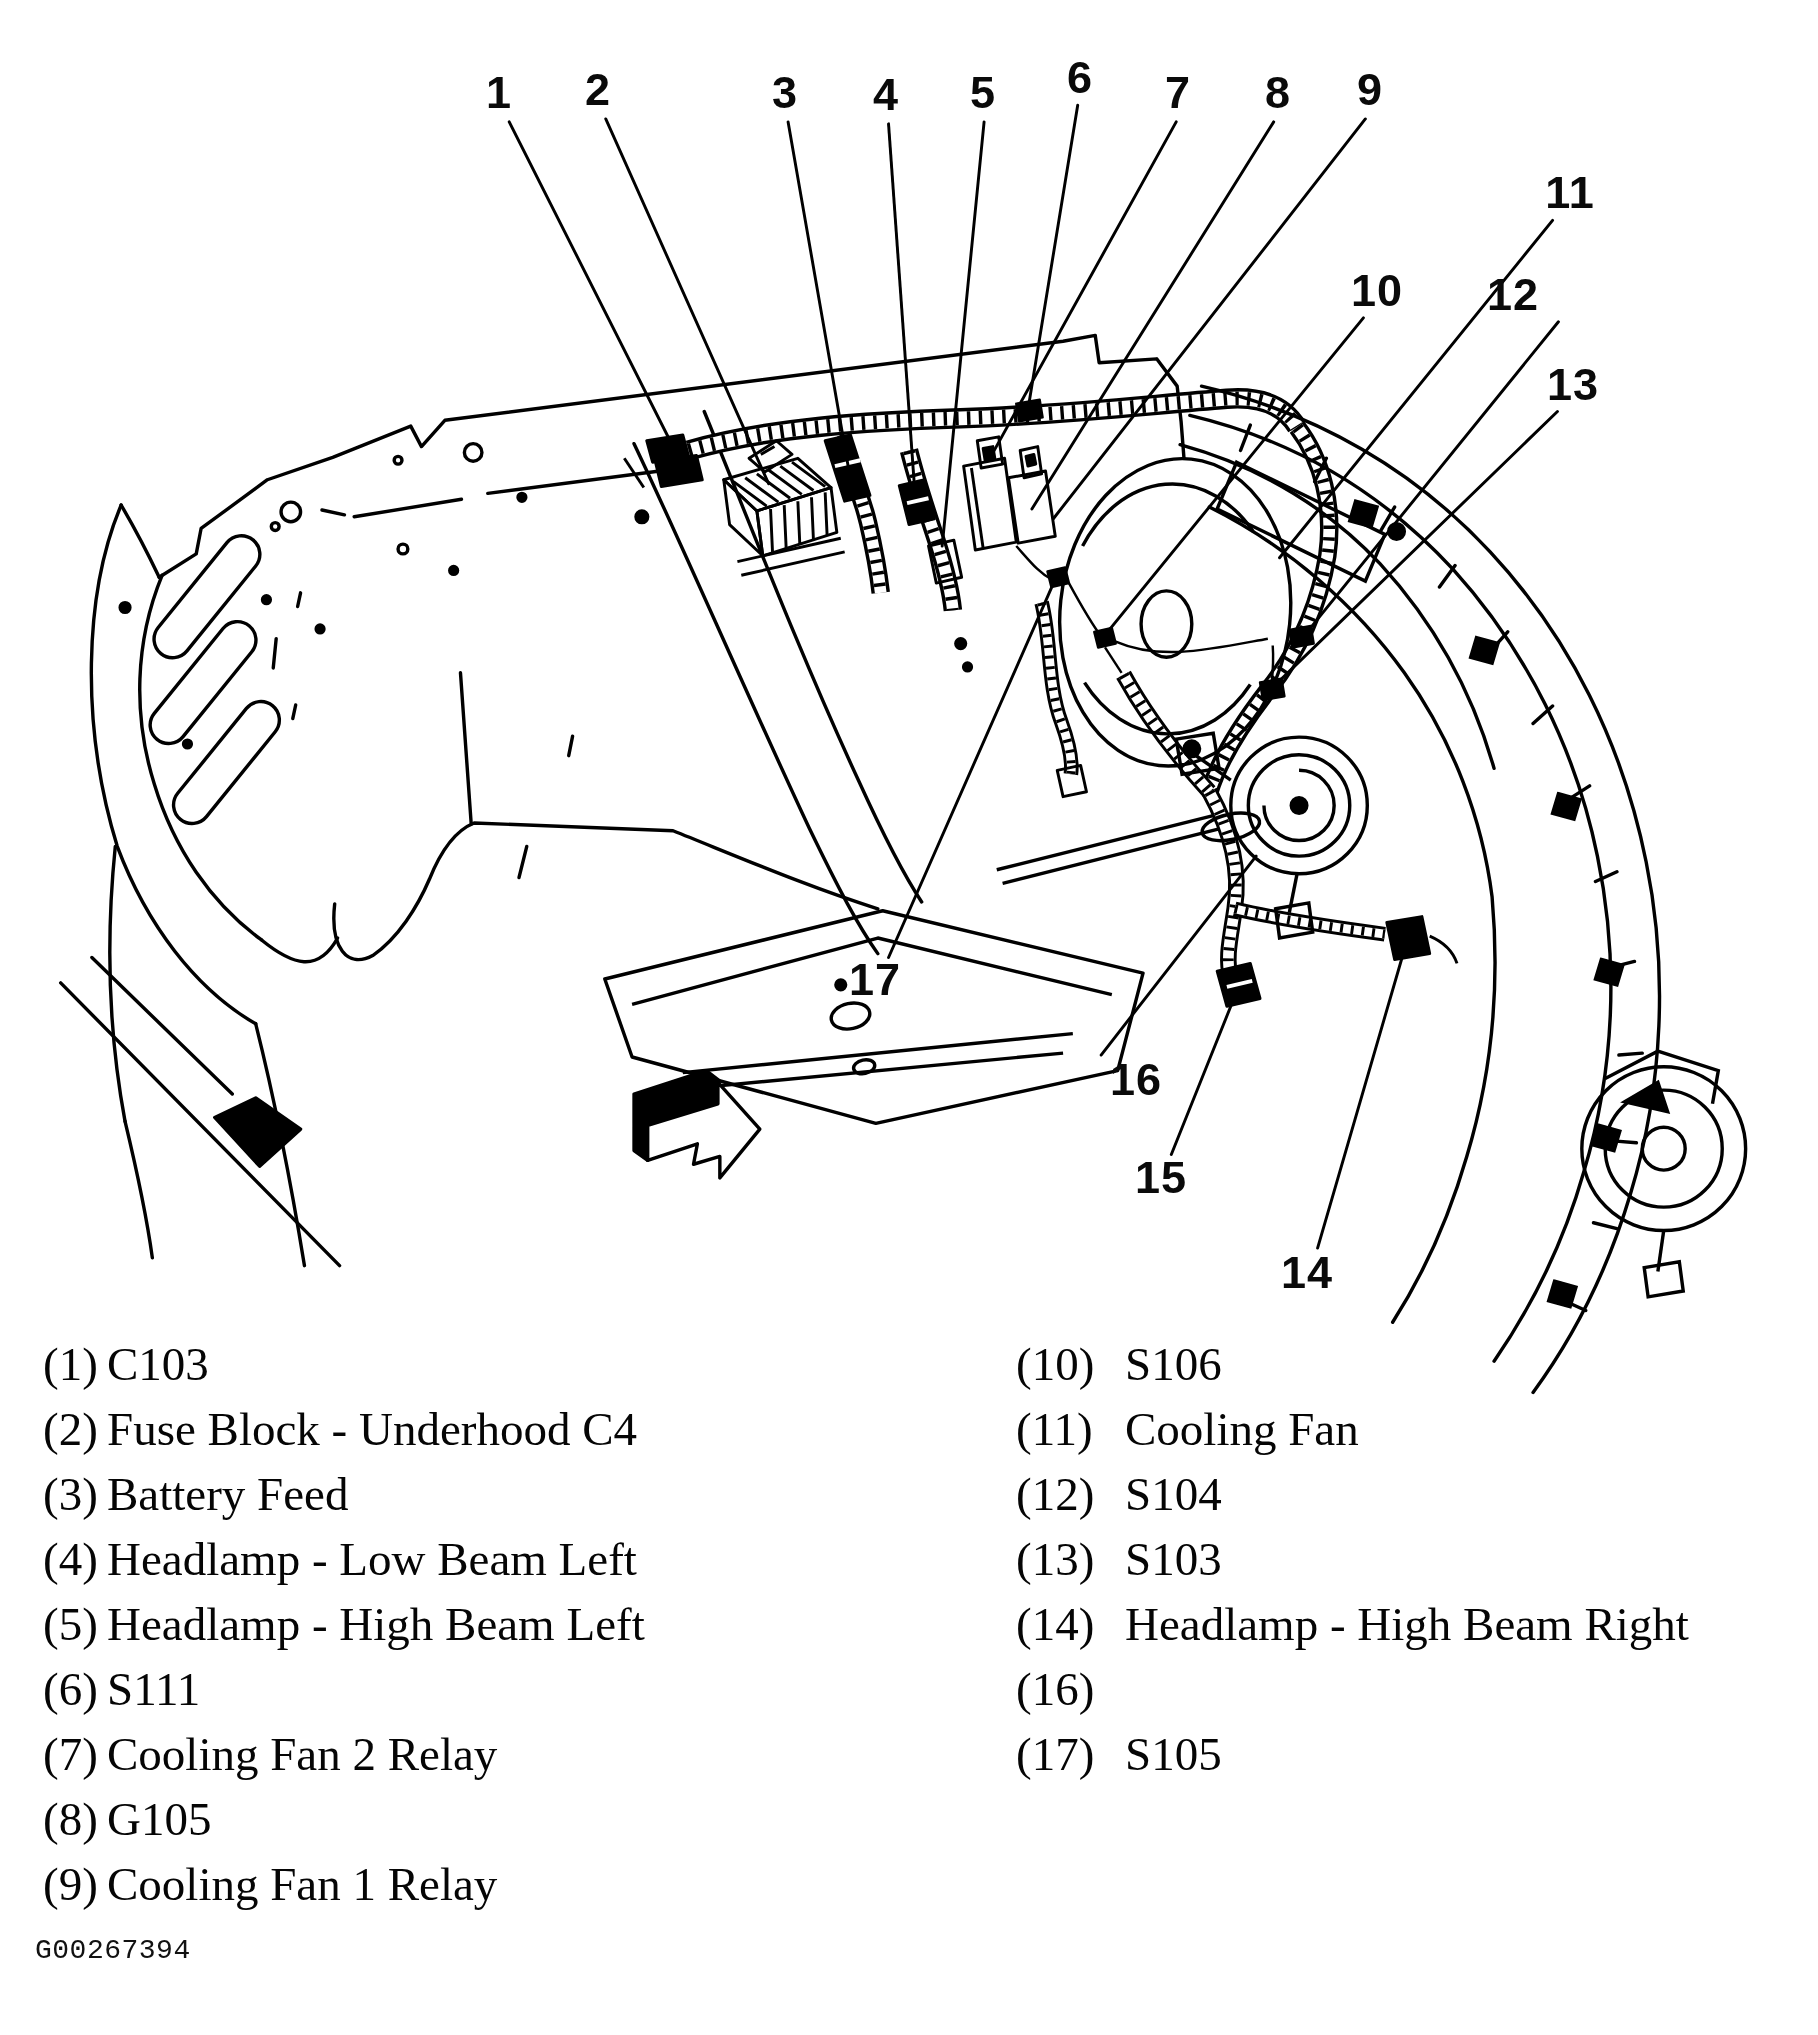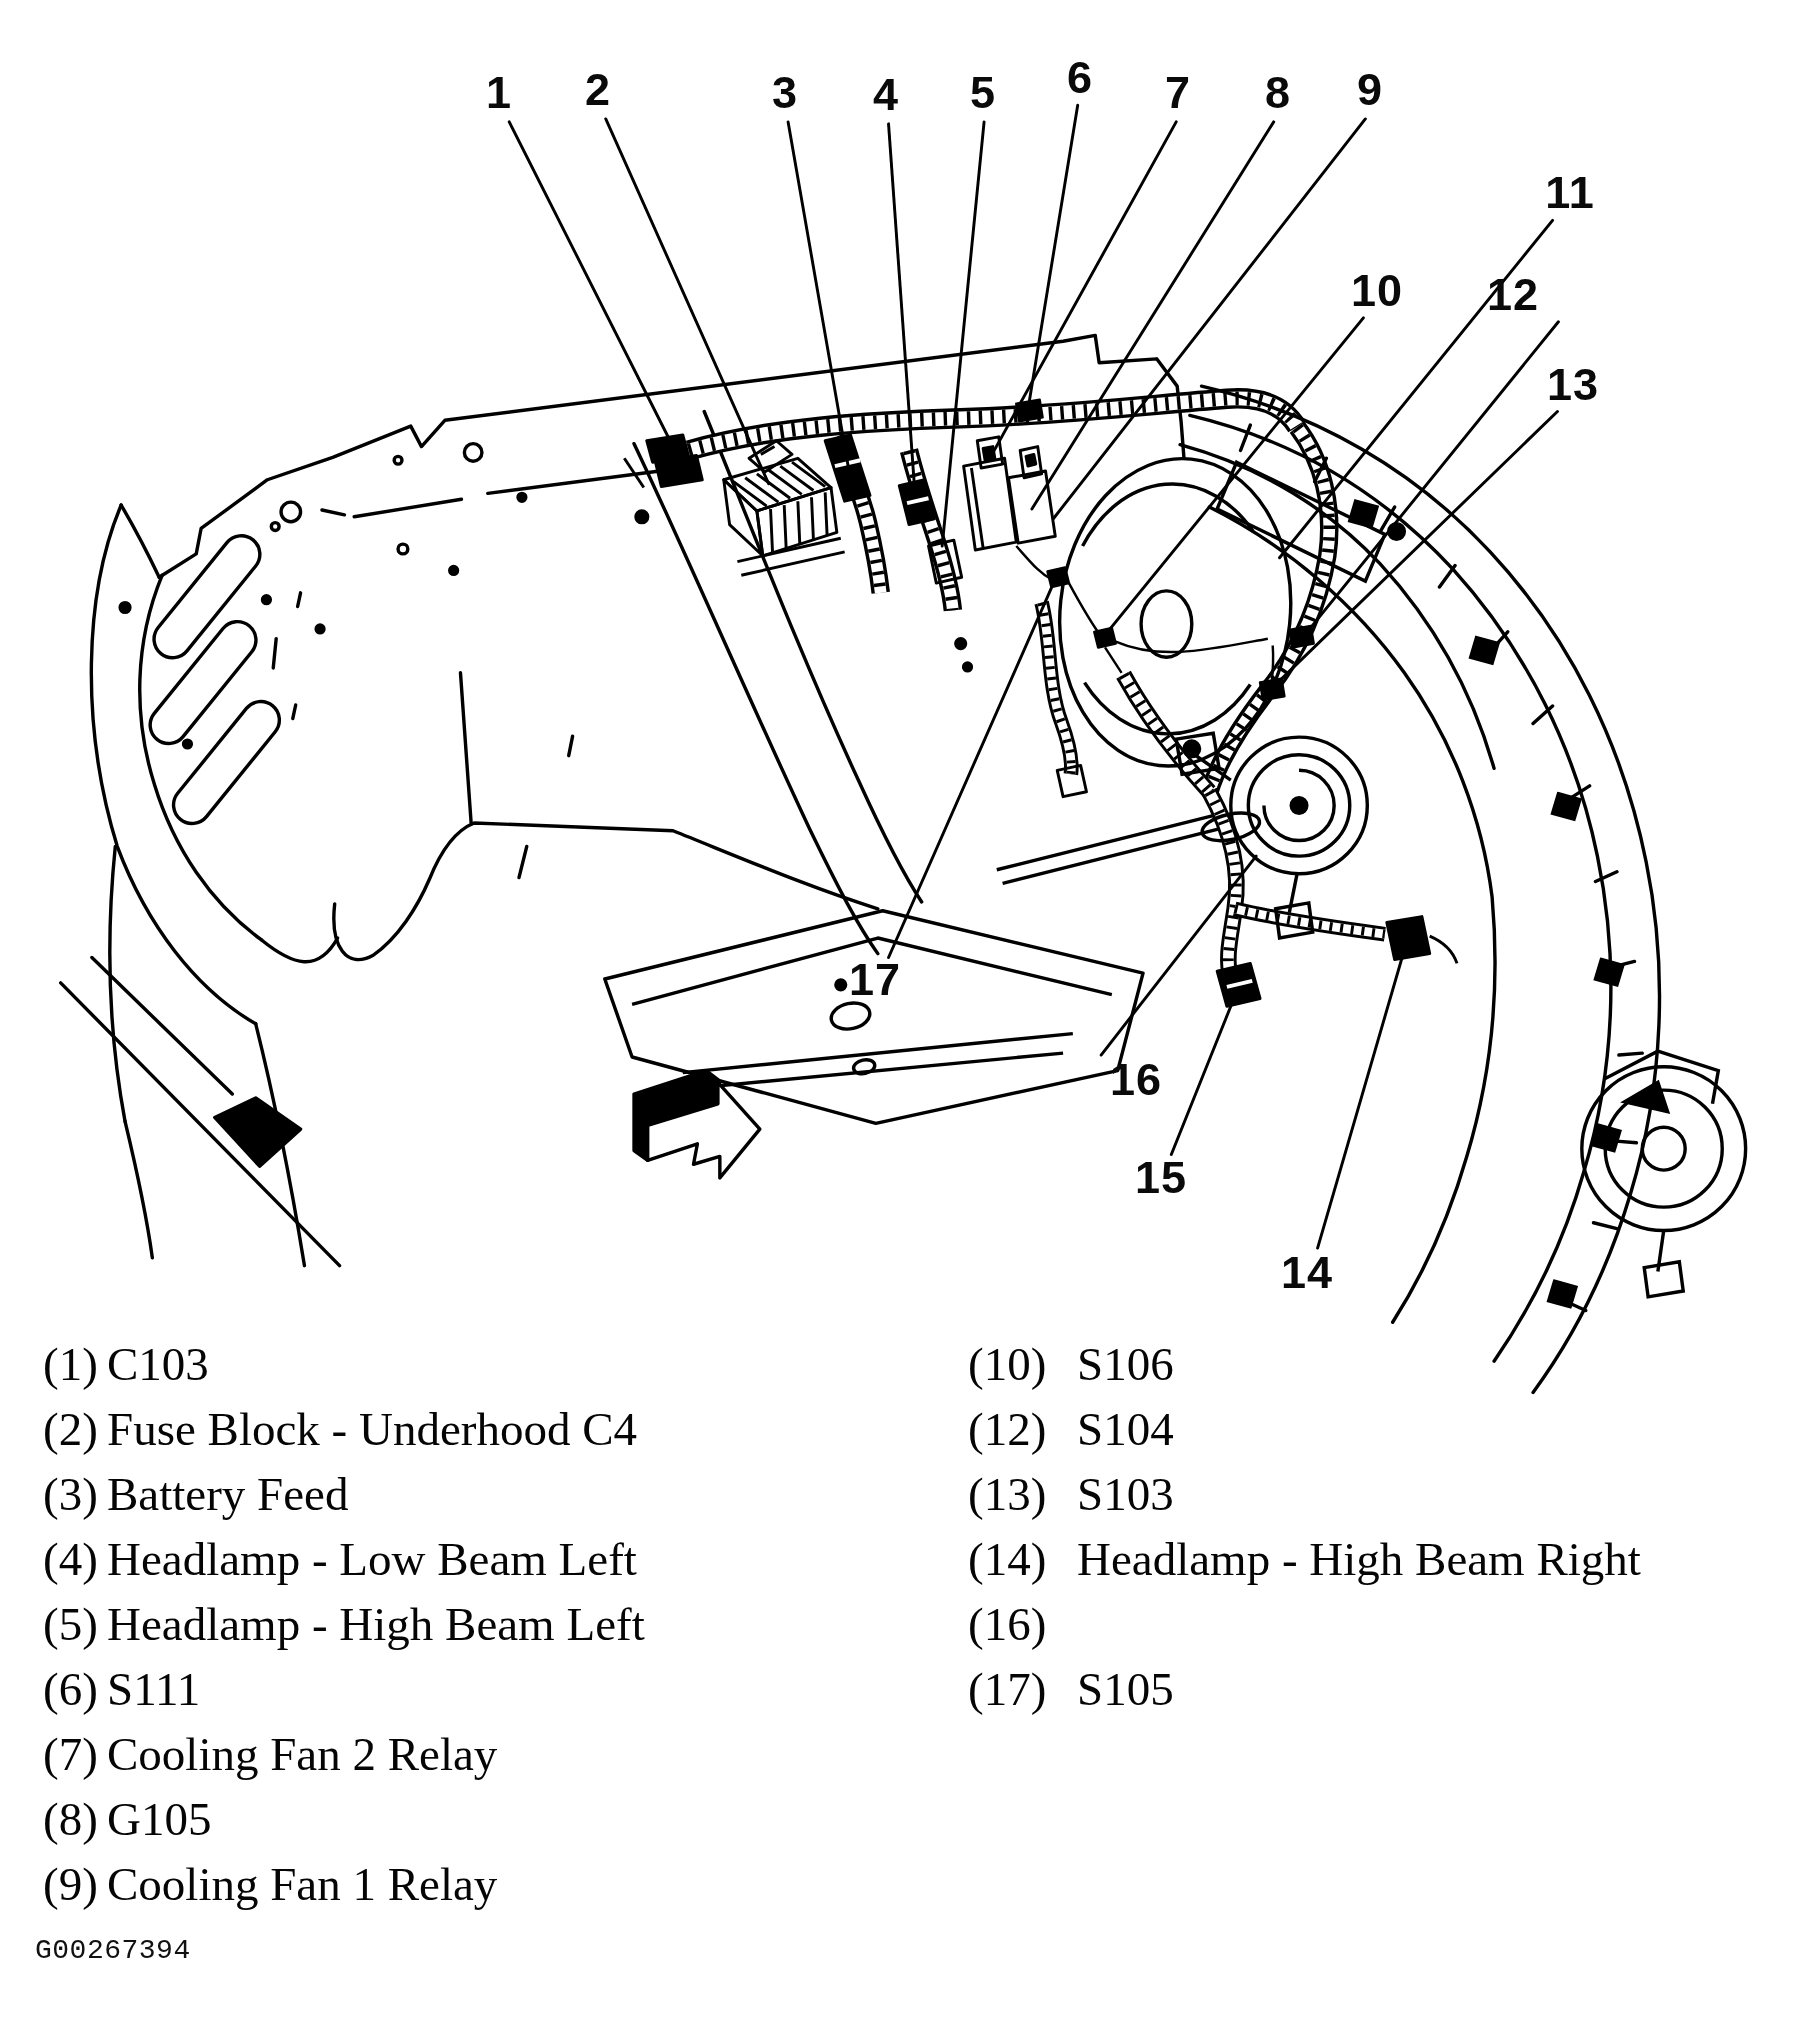--- a/index.html
+++ b/index.html
@@ -7,21 +7,21 @@
          font-family:"Liberation Sans",sans-serif;color:#0a0a0a;}
   svg{position:absolute;left:0;top:0;}
   .co{position:absolute;transform:translate(-50%,-50%);font-family:"Liberation Sans",sans-serif;
       font-size:45px;font-weight:700;color:#0a0a0a;letter-spacing:1px;white-space:nowrap;}
   .legend{position:absolute;font-family:"Liberation Serif",serif;font-size:47px;color:#050505;}
   .legend .row{display:flex;align-items:center;height:65px;white-space:nowrap;}
   .legend .num{display:inline-block;flex:0 0 auto;}
   .legend.leftcol{left:43px;top:1331px;}
   .legend.leftcol .num{width:64px;}
   .legend.rightcol{left:968px;top:1331px;}
-  .legend.rightcol .num{width:109px;}
+  .legend.rightcol .num{width:109px;margin-left:48px;}
   .figid{position:absolute;left:35px;top:1935px;font-family:Liberation Mono, monospace;
          font-size:28px;color:#111;letter-spacing:0.5px;}
 </style>
 </head>
 <body>
 
 <div class="stage">
 
   <svg width="1819" height="2035" viewBox="0 0 1865 2087">
     <defs>
@@ -327,20 +327,24 @@
         <span class="lbl">Cooling Fan 1 Relay</span>
       </div>
   </div>
 
   <div class="legend rightcol">
     <div class="row">
         <span class="num">(10)</span>
         <span class="lbl">S106</span>
       </div>
     <div class="row">
+        <span class="num">(11)</span>
+        <span class="lbl">Cooling Fan</span>
+      </div>
+    <div class="row">
         <span class="num">(12)</span>
         <span class="lbl">S104</span>
       </div>
     <div class="row">
         <span class="num">(13)</span>
         <span class="lbl">S103</span>
       </div>
     <div class="row">
         <span class="num">(14)</span>
         <span class="lbl">Headlamp - High Beam Right</span>

